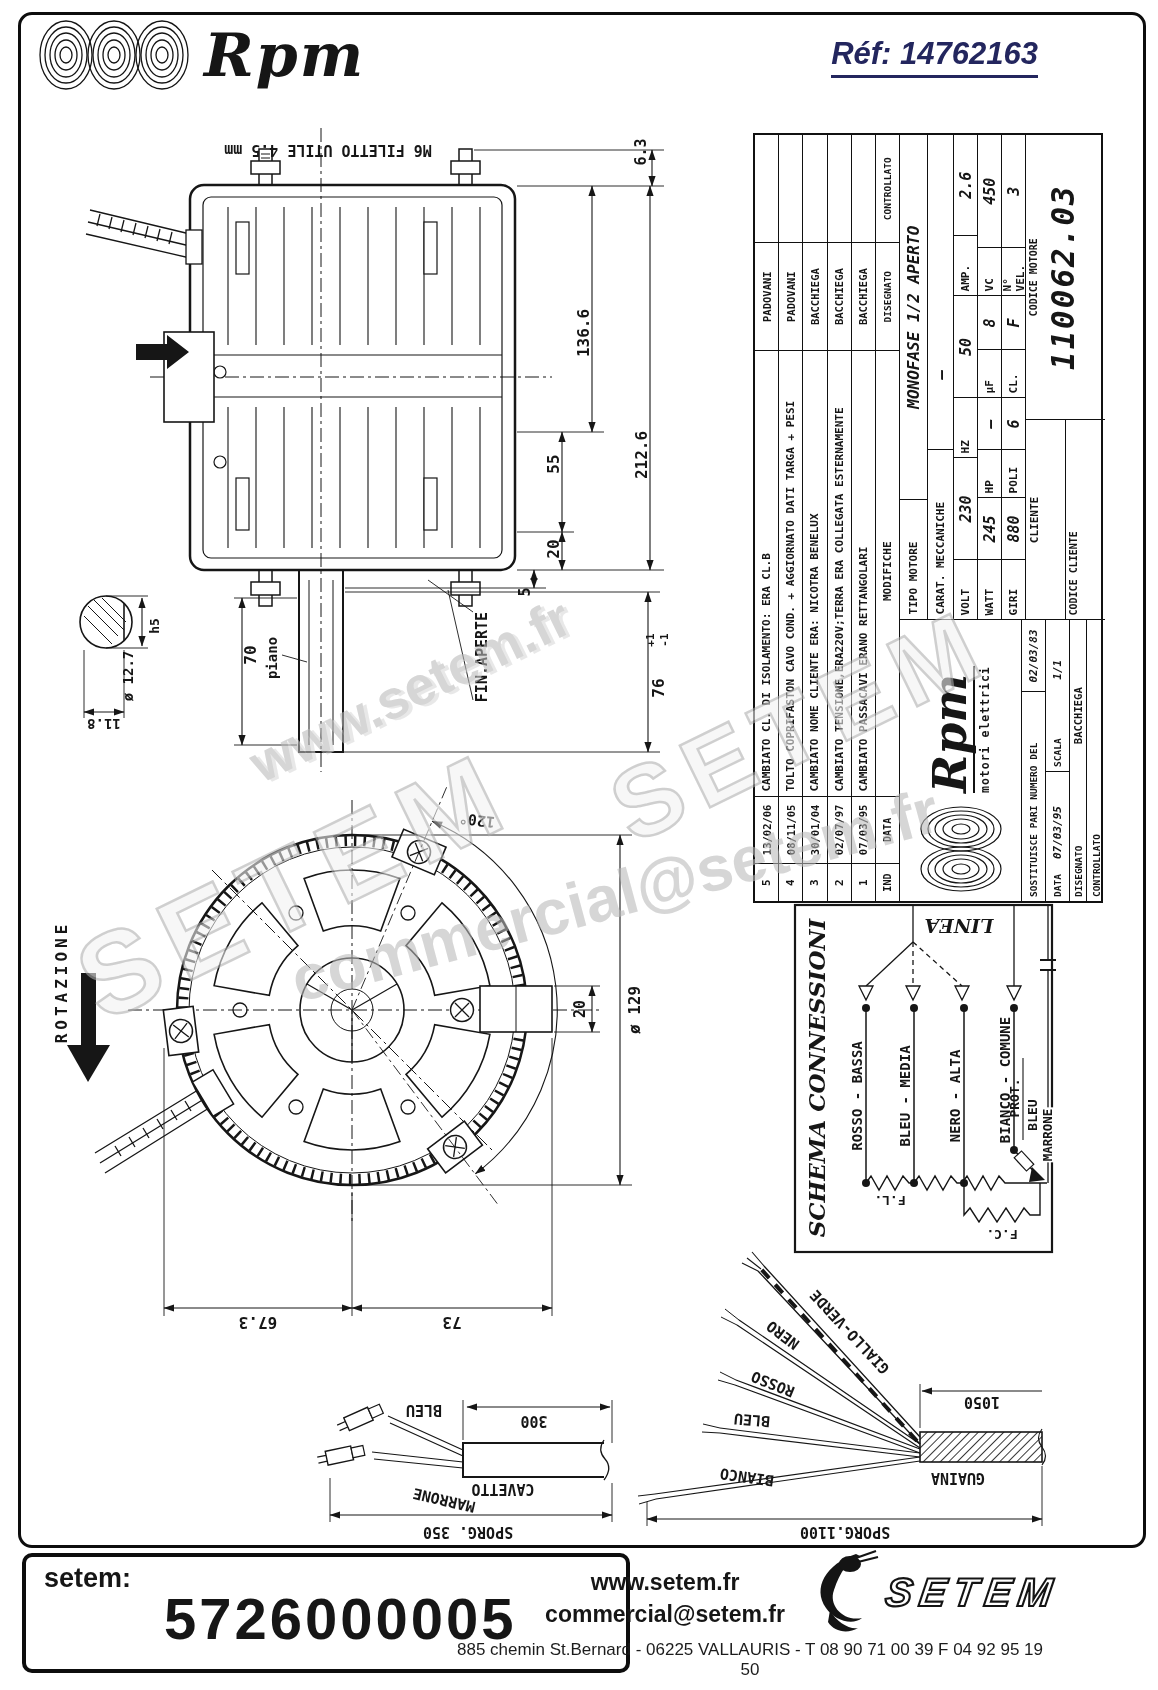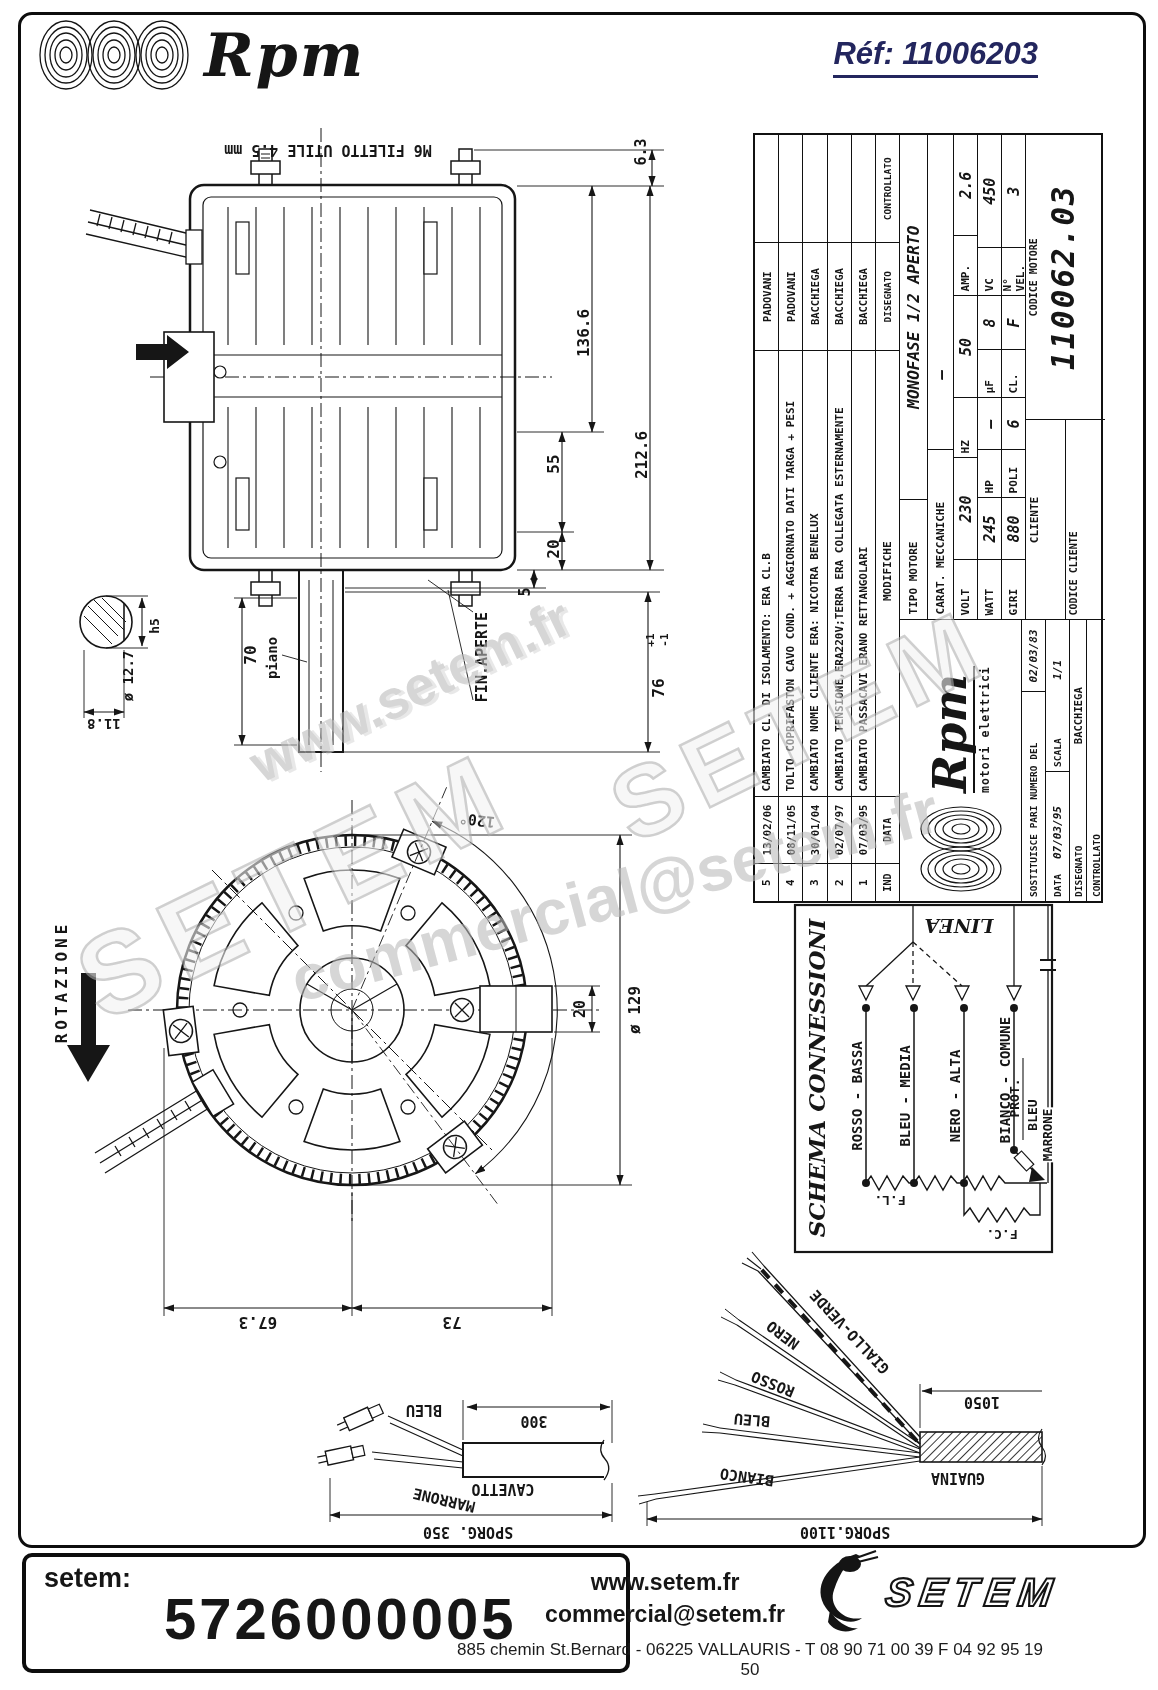--- a/index.html
+++ b/index.html
@@ -107,21 +107,21 @@
           <ellipse cx="78" cy="39" rx="6" ry="8"></ellipse>
         <ellipse cx="126" cy="39" rx="26" ry="34"></ellipse>
           <ellipse cx="126" cy="39" rx="21" ry="28"></ellipse>
           <ellipse cx="126" cy="39" rx="16" ry="22"></ellipse>
           <ellipse cx="126" cy="39" rx="11" ry="15"></ellipse>
           <ellipse cx="126" cy="39" rx="6" ry="8"></ellipse>
       </g>
     </svg>
     <span class="hdr-brand">Rpm</span>
   </div>
-  <div class="hdr-ref">Réf: 11006203</div>
+  <div class="hdr-ref">Réf: 14762163</div>
 
   <svg class="draw" width="1158" height="1690" viewBox="0 0 1158 1690">
     <defs>
       <marker id="mE" markerWidth="14" markerHeight="10" refX="10" refY="5" orient="auto" markerUnits="userSpaceOnUse">
         <path d="M0,1.4 L10.5,5 L0,8.6 Z" fill="#161616"></path>
         </marker>
       <marker id="mS" markerWidth="14" markerHeight="10" refX="1" refY="5" orient="auto" markerUnits="userSpaceOnUse">
         <path d="M11,1.4 L0.5,5 L11,8.6 Z" fill="#161616"></path>
         </marker>
       <pattern id="hatch" width="6" height="6" patternUnits="userSpaceOnUse" patternTransform="rotate(45)">

